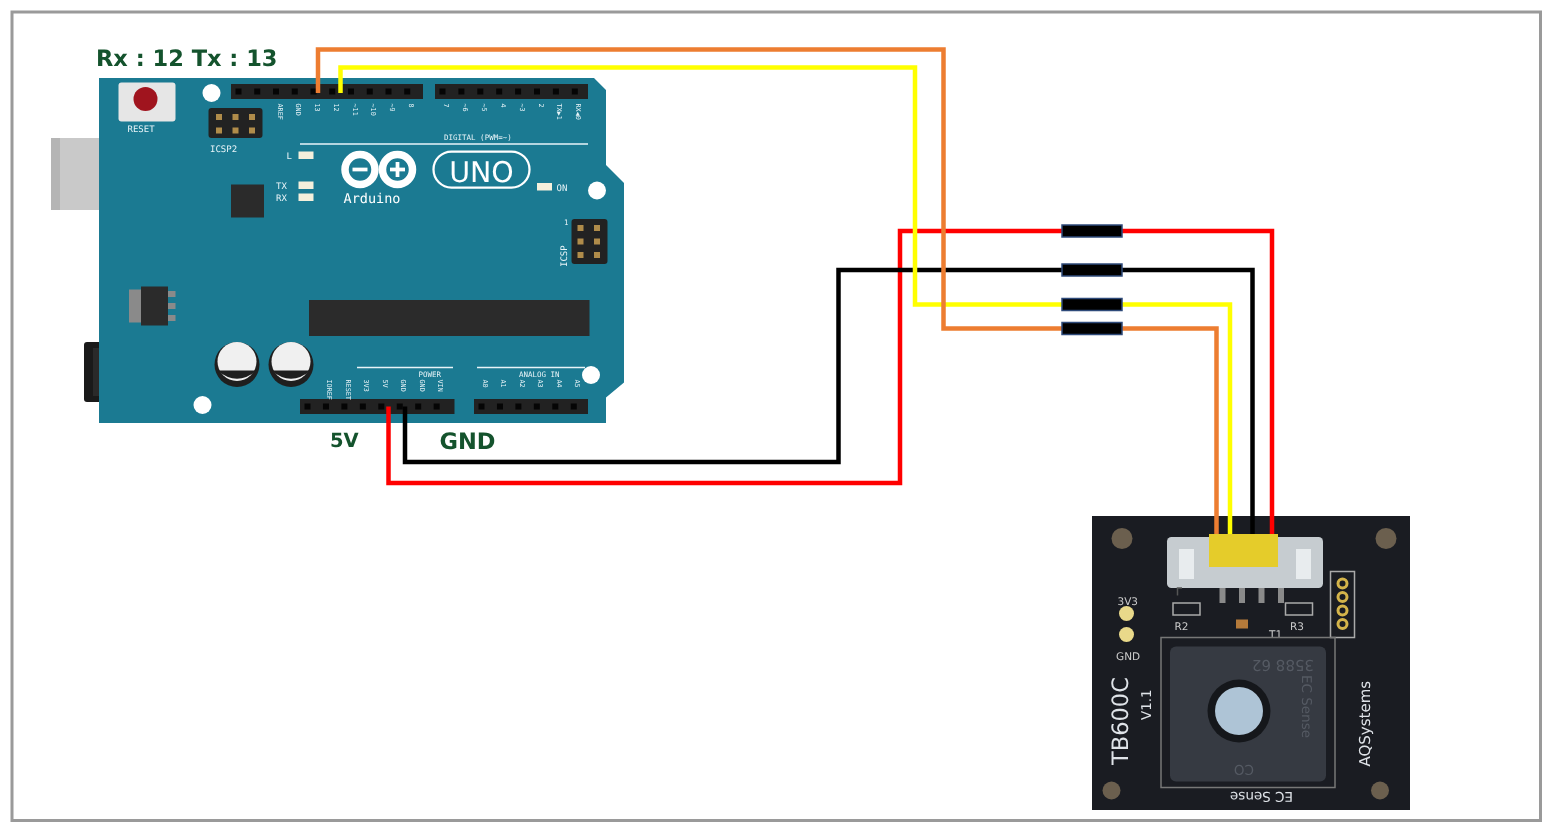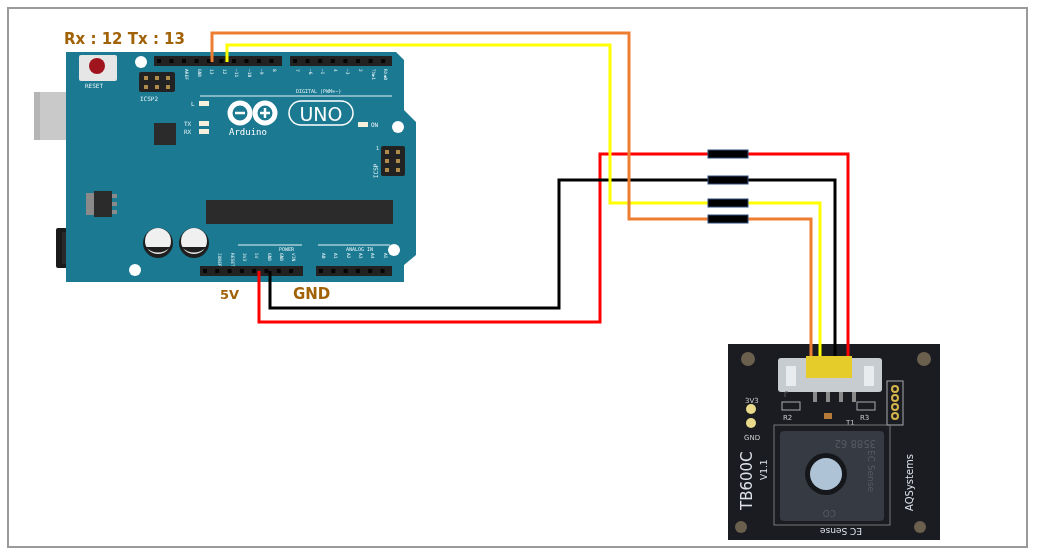--- a/index.html
+++ b/index.html
@@ -1,19 +1,19 @@
 <!DOCTYPE html>
 <html><head>
 <meta charset="utf-8">
 <style>
   html,body{margin:0;padding:0;background:#fff;}
   body{width:1037px;height:559px;position:relative;overflow:hidden;font-family:"DejaVu Sans",sans-serif;}
   .frame{position:absolute;left:7px;top:7px;width:1021px;height:541px;border:2px solid #9a9a9a;box-sizing:border-box;background:#fff;}
   svg{position:absolute;left:0;top:0;}
-  .lbl{position:absolute;font-family:"DejaVu Sans",sans-serif;font-weight:bold;color:#a16207;}
+  .lbl{position:absolute;font-family:"DejaVu Sans",sans-serif;font-weight:bold;color:#14532d;}
 </style>
 </head>
 <body>
 
 <div class="frame"></div>
 
 <svg width="1037" height="559" viewBox="0 0 1037 559">
 
   <g>
 

